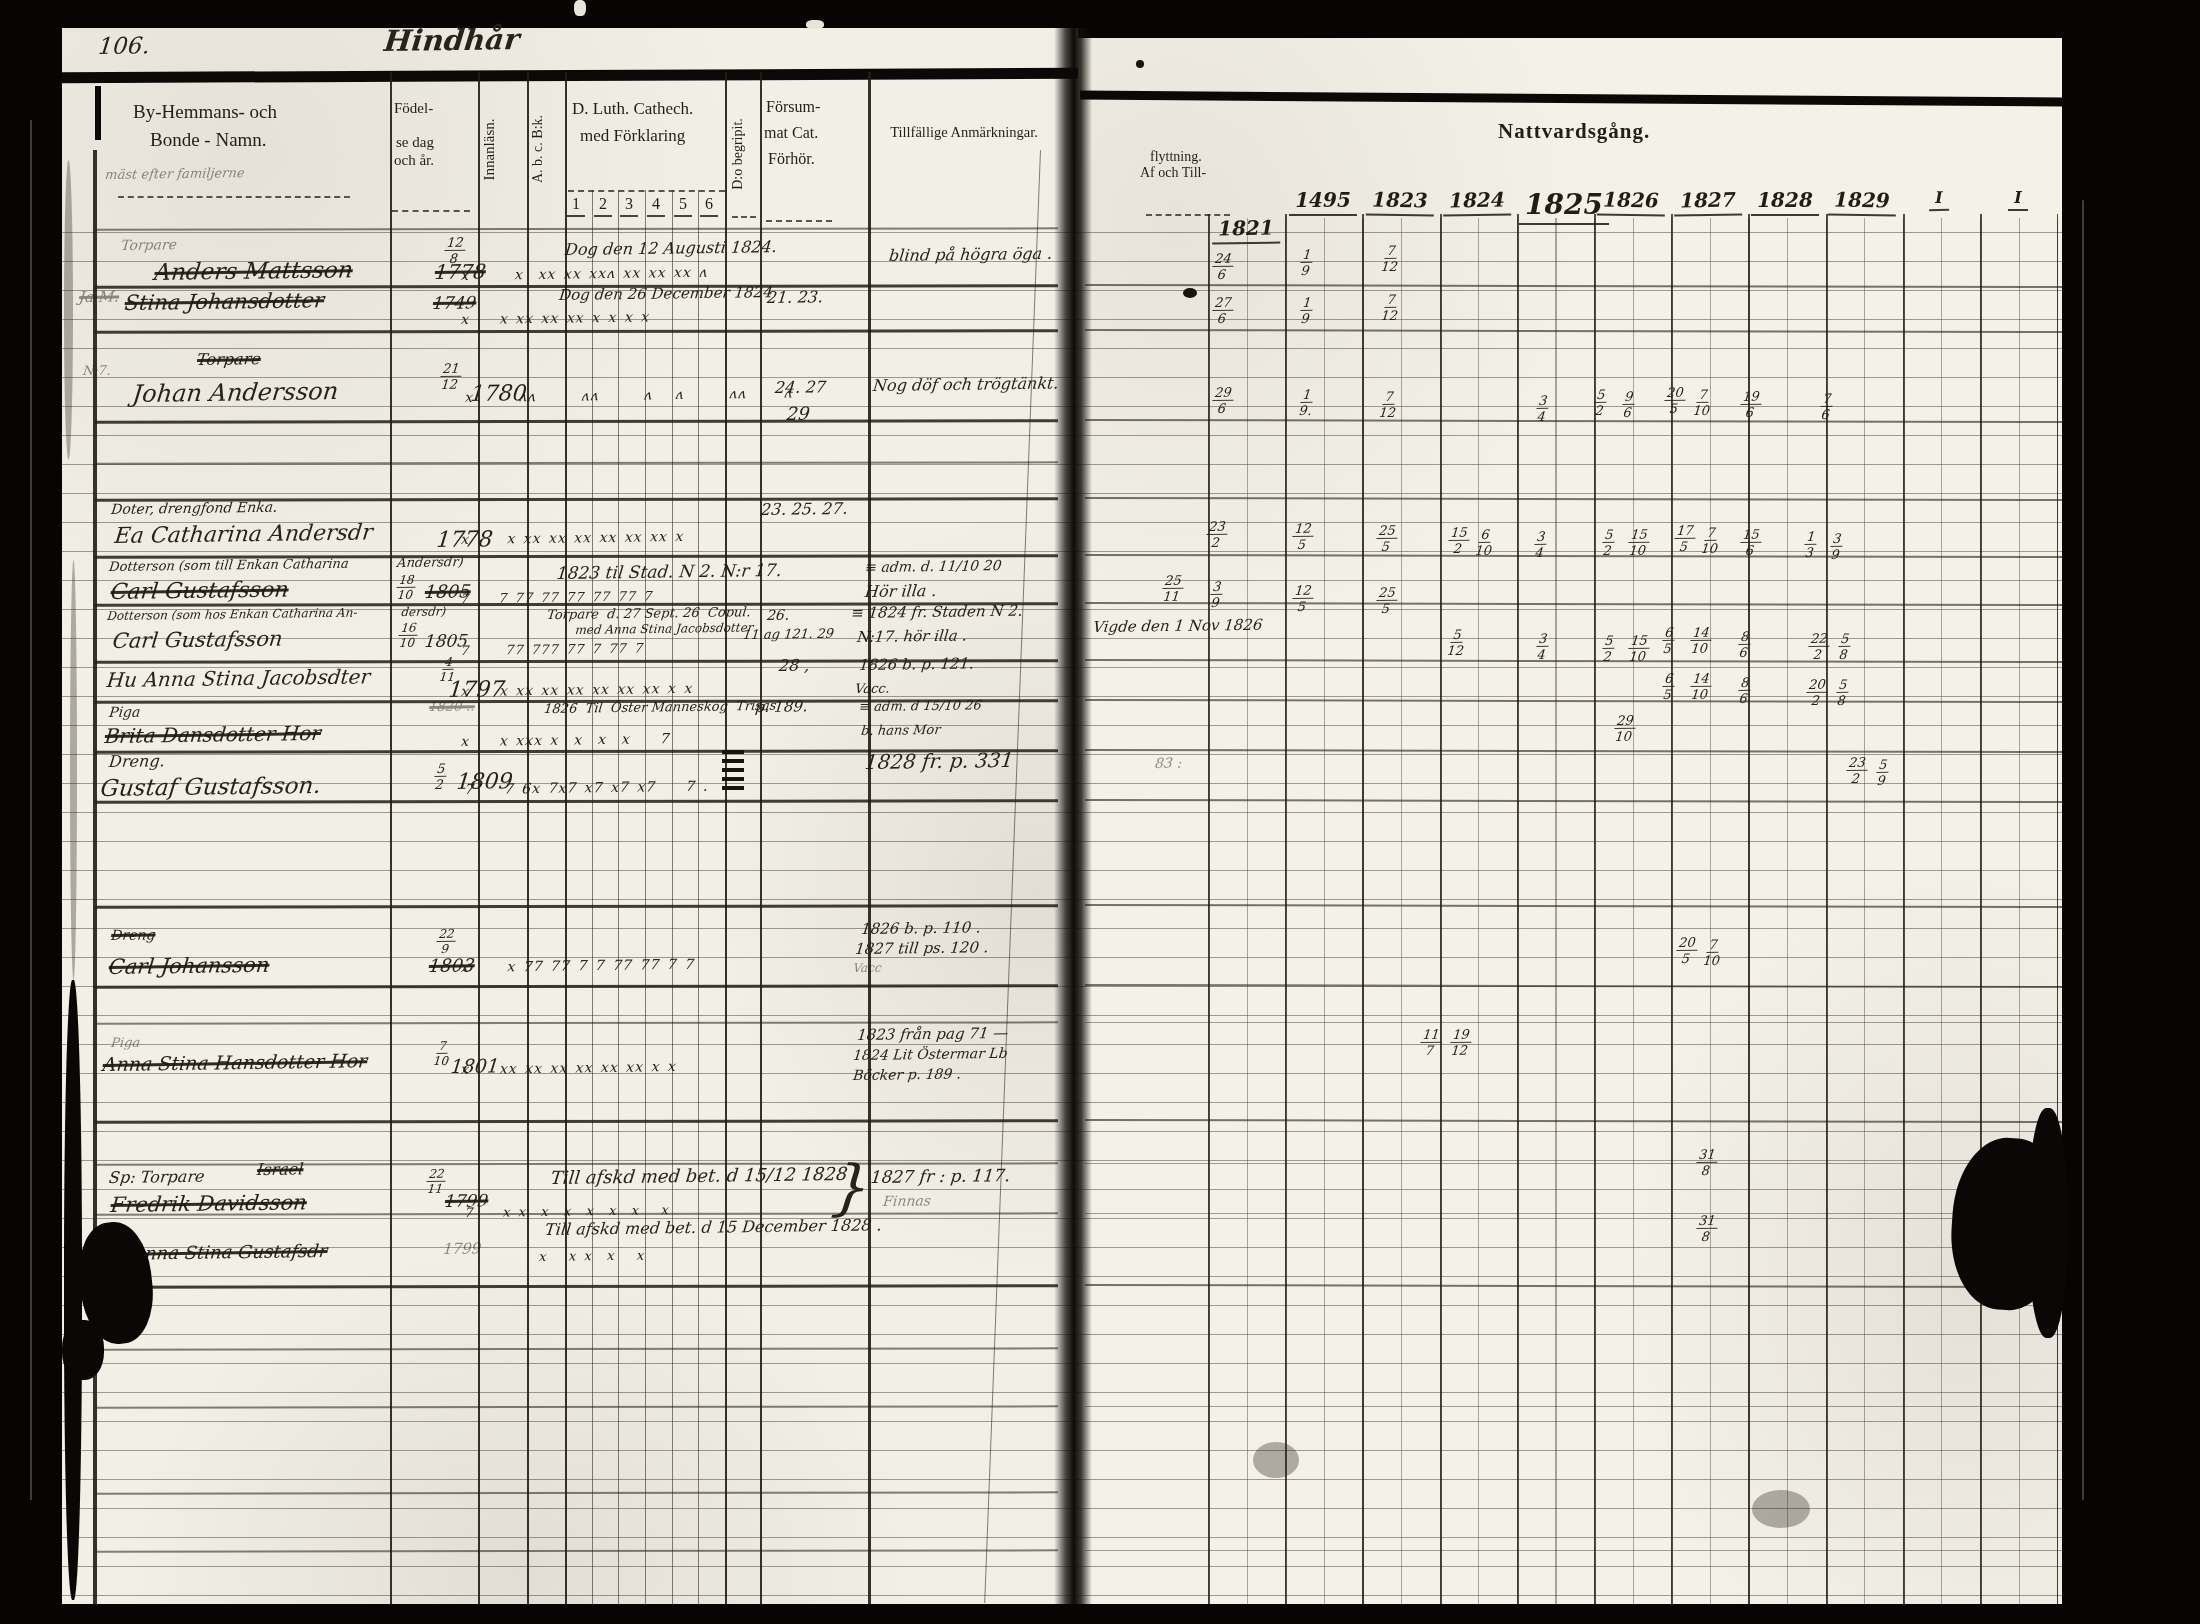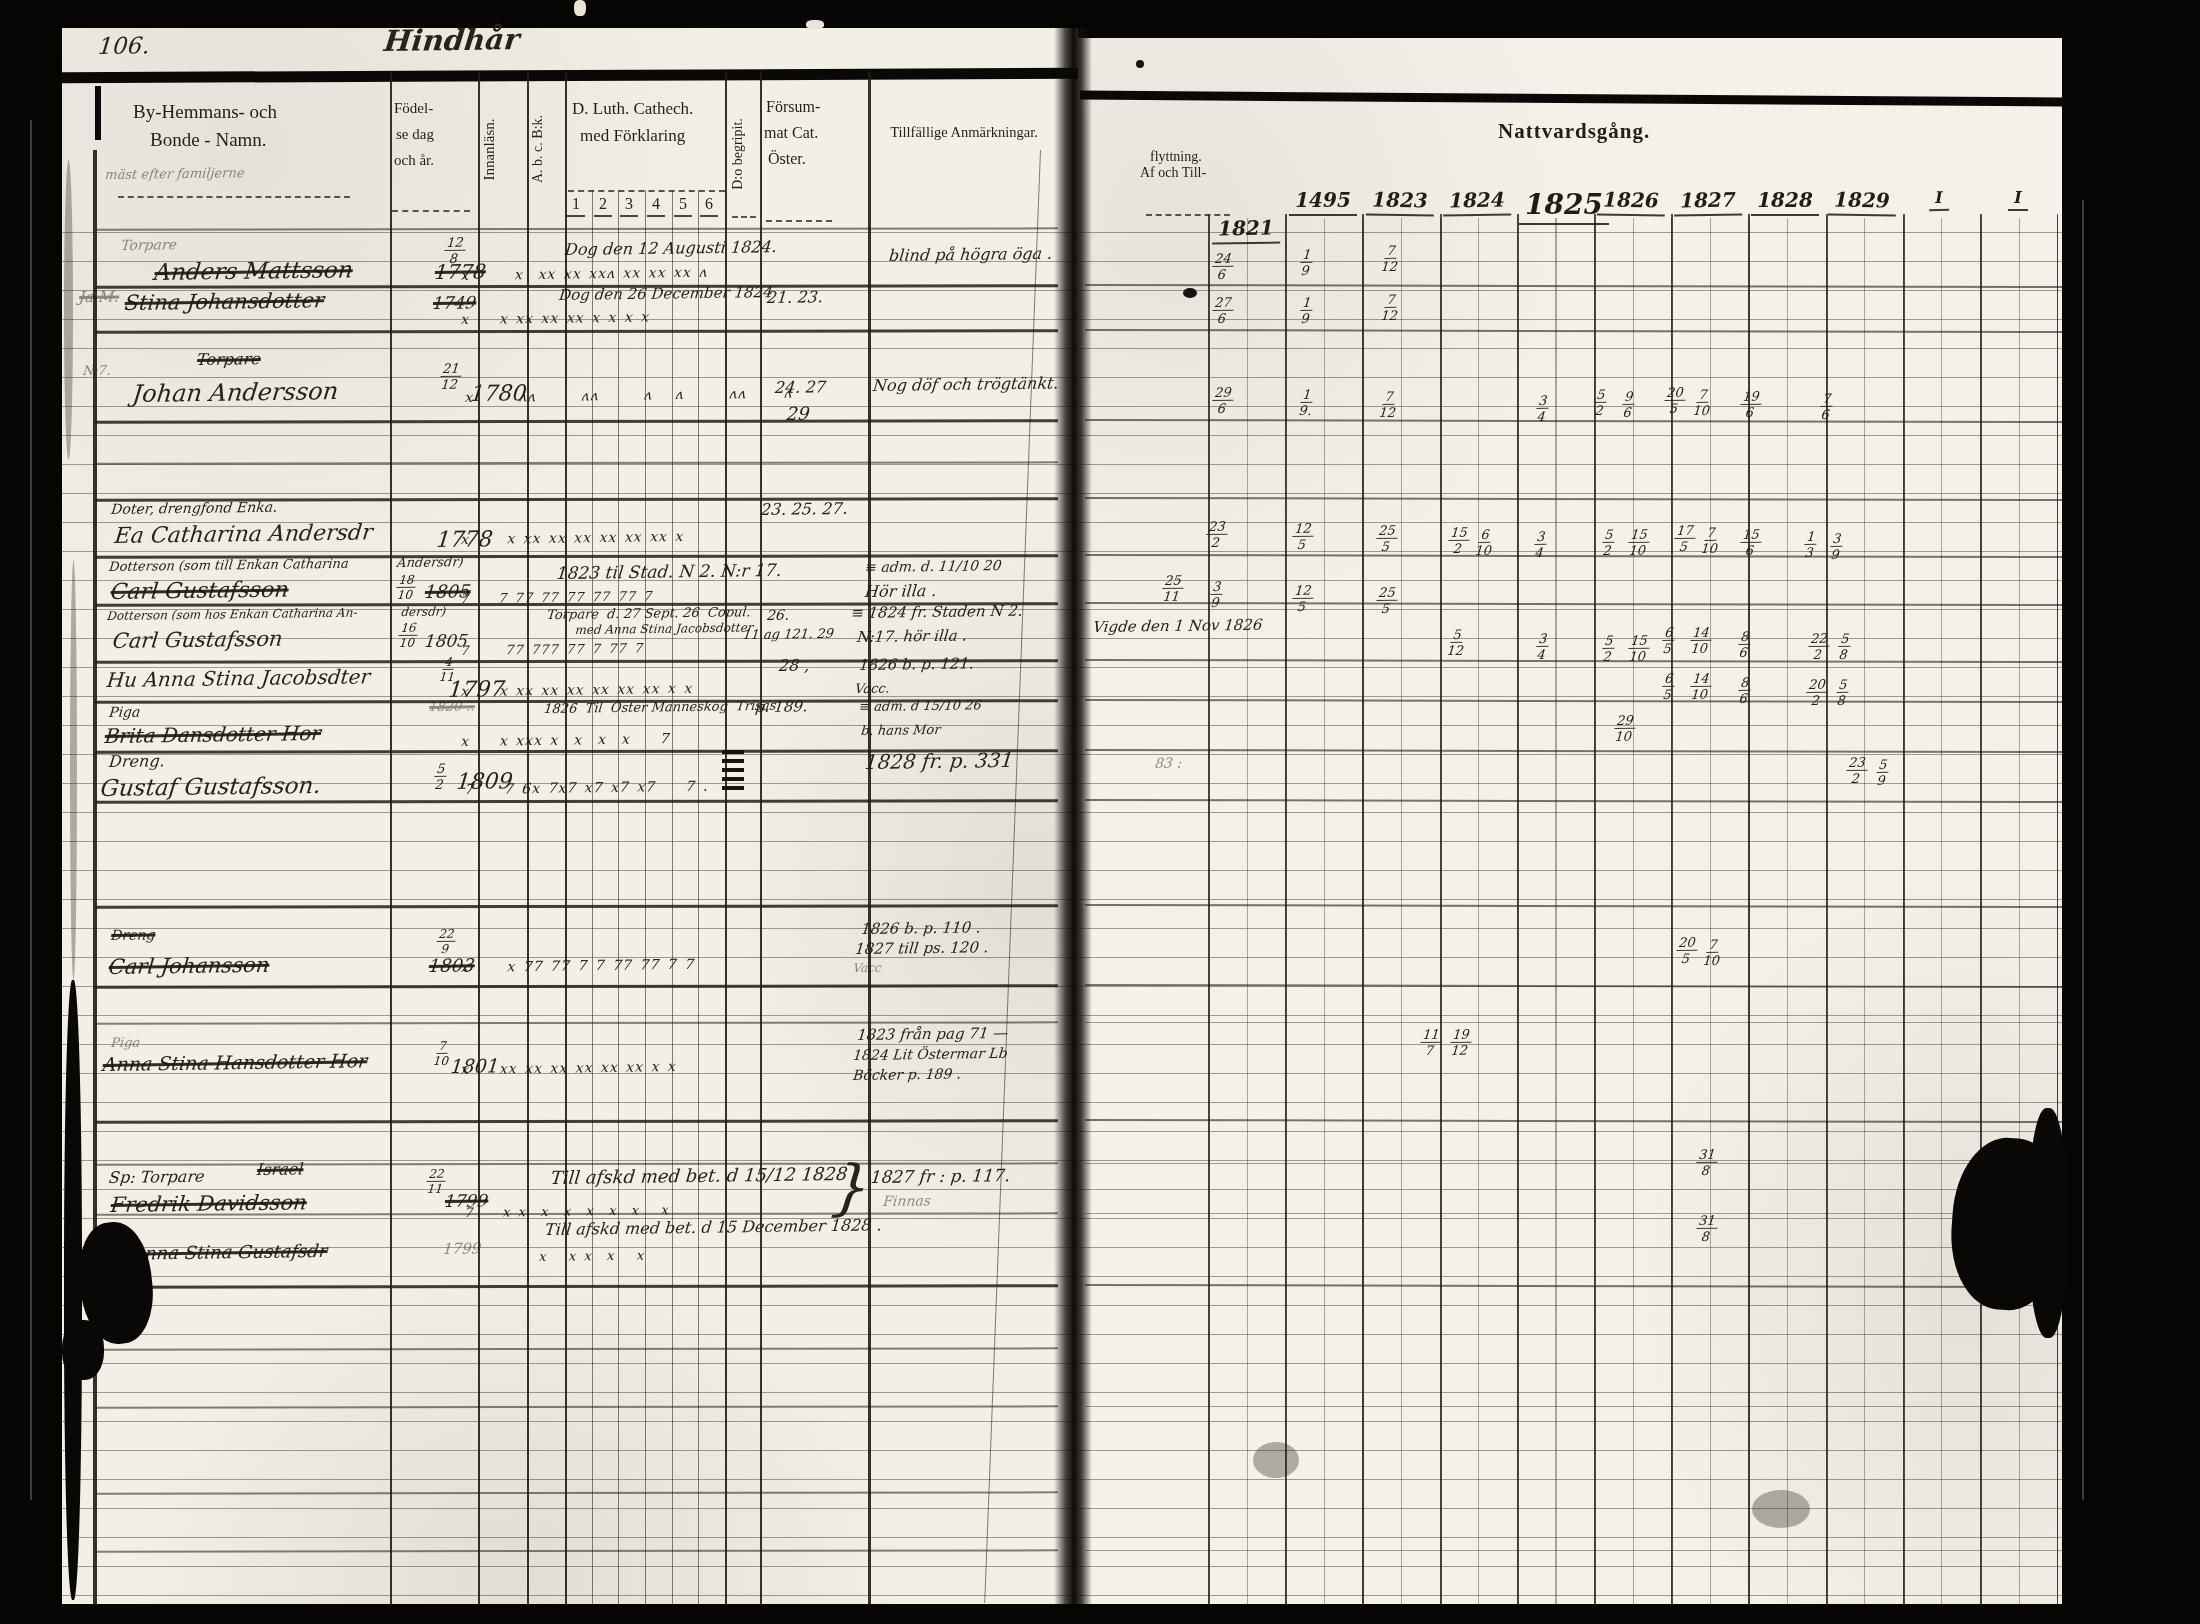--- a/index.html
+++ b/index.html
@@ -63,36 +63,36 @@
 
   <div class="seam"></div>
 
   <div class="thick" style="left:62px;top:70px;width:1016px;height:11px;transform:rotate(-0.25deg);"></div>
   <div class="thick" style="left:1080px;top:94px;width:984px;height:9px;transform:rotate(0.4deg);"></div>
   <div class="thick" style="left:95px;top:86px;width:6px;height:54px;"></div>
 
   <div class="abs print" style="left:133px;top:102px;font-size:19px;">By-Hemmans- och</div>
   <div class="abs print" style="left:150px;top:130px;font-size:19px;">Bonde - Namn.</div>
   <div class="abs print" style="left:394px;top:101px;font-size:15px;">Födel-</div>
-  <div class="abs print" style="left:396px;top:127px;font-size:15px;">se dag</div>
+  <div class="abs print" style="left:396px;top:135px;font-size:15px;">se dag</div>
   <div class="abs print" style="left:394px;top:153px;font-size:15px;">och år.</div>
   <div class="vwrap" style="left:466px;top:84px;width:46px;height:130px;">
       <span style="font-size:15px;">Innanläsn.</span>
     </div>
   <div class="vwrap" style="left:518px;top:84px;width:40px;height:130px;">
       <span style="font-size:14px;">A. b. c. B:k.</span>
     </div>
   <div class="abs print" style="left:572px;top:100px;font-size:17px;">D. Luth. Cathech.</div>
   <div class="abs print" style="left:580px;top:127px;font-size:17px;">med Förklaring</div>
   <div class="vwrap" style="left:718px;top:84px;width:40px;height:140px;">
       <span style="font-size:14px;">D:o begripit.</span>
     </div>
   <div class="abs print" style="left:766px;top:99px;font-size:16px;">Försum-</div>
   <div class="abs print" style="left:764px;top:125px;font-size:16px;">mat Cat.</div>
-  <div class="abs print" style="left:768px;top:151px;font-size:16px;">Öster.</div>
+  <div class="abs print" style="left:768px;top:151px;font-size:16px;">Förhör.</div>
   <div class="abs print" style="left:874px;top:125px;width:180px;text-align:center;font-size:14.5px;">Tillfällige Anmärkningar.</div>
 
   <div class="abs print" style="left:1140px;top:126px;font-size:14px;margin-top:40px;">Af och Till-</div>
   <div class="abs print" style="left:1150px;top:150px;font-size:14px;">flyttning.</div>
   <div class="abs print big" style="left:1498px;top:120px;font-size:21px;letter-spacing:1px;font-weight:bold;">Nattvardsgång.</div>
 
   <div class="scratch" style="left:30px;top:120px;width:2px;height:1380px;"></div>
   <div class="scratch" style="left:2082px;top:200px;width:2px;height:1300px;border-radius:2px;"></div>
 
 <div class="abs hw" style="left: 100px; top: 34px; font-size: 23px;">106.</div>

